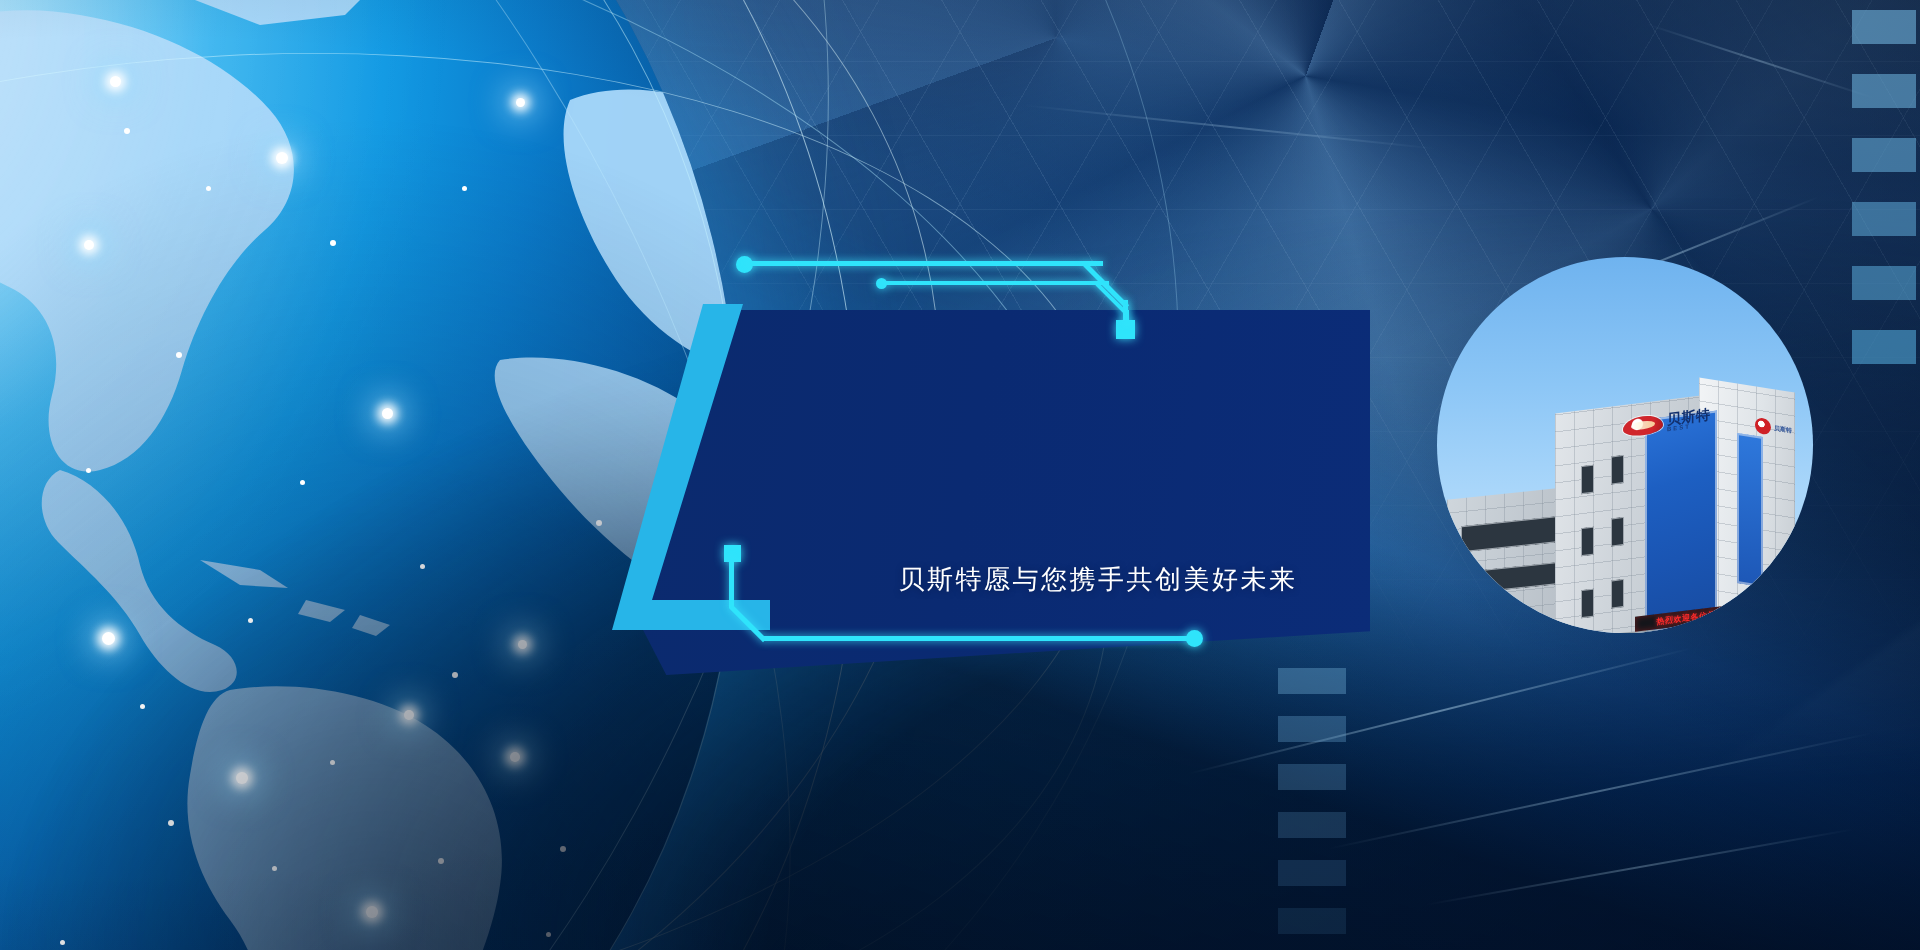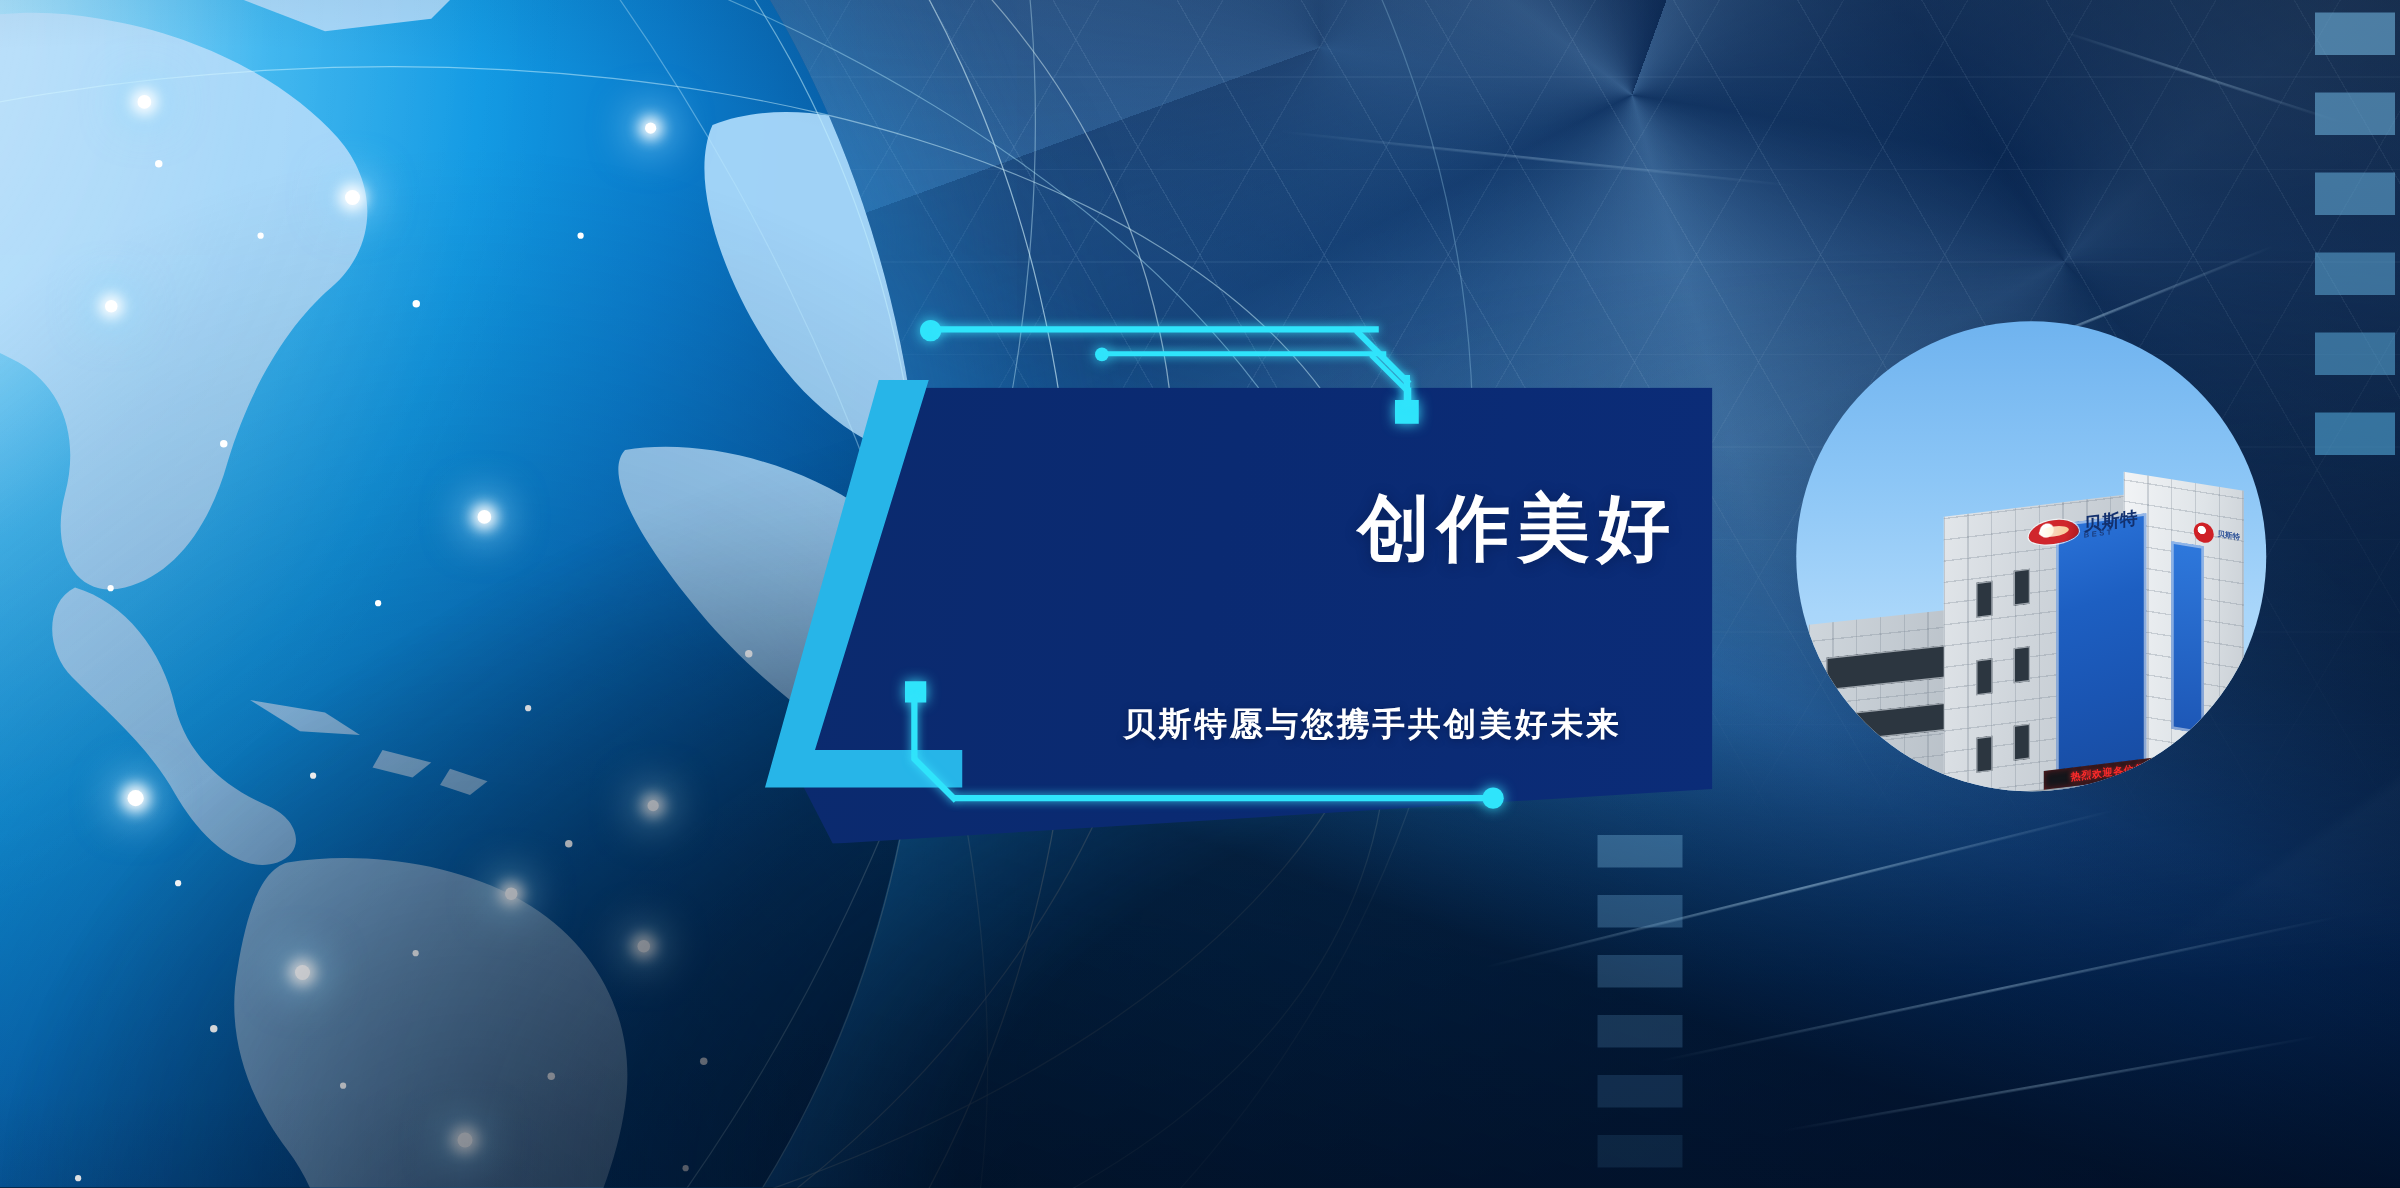--- a/index.html
+++ b/index.html
@@ -186,21 +186,21 @@
     font-size:58px;font-weight:800;color:#fff;letter-spacing:6px;line-height:1.05;
     text-shadow:0 2px 10px rgba(0,20,60,.45);
   }
   #title-line2{
     margin-top:18px;text-align:right;padding-right:8px;
     font-size:58px;font-weight:800;color:#fff;letter-spacing:6px;line-height:1.05;
     text-shadow:0 2px 10px rgba(0,20,60,.45);
   }
   #subtitle{
     position:absolute;left:838px;top:562px;width:520px;text-align:center;
-    font-size:26px;font-weight:700;color:#ffffff;letter-spacing:2.5px;
+    font-size:26px;font-weight:400;color:#ffffff;letter-spacing:2.5px;
     text-shadow:0 1px 6px rgba(0,18,55,.5);
   }
 
   
   .barstack{position:absolute;display:flex;flex-direction:column;}
   .barstack .bar{width:100%;}
 
   
   .streak{position:absolute;background:linear-gradient(90deg,rgba(255,255,255,0),rgba(200,235,255,.8),rgba(255,255,255,0));height:1.5px;filter:blur(.3px);}
 </style>
@@ -384,21 +384,20 @@
 
   <div class="layer">
     <div class="sq" style="left:724px;top:545px;width:17px;height:17px;"></div>
     <div class="line" style="left:729px;top:558px;width:4.5px;height:50px;"></div>
     <div class="line" style="left:731px;top:604px;width:48px;height:4.5px;transform:rotate(45deg);transform-origin:left center;"></div>
     <div class="line" style="left:764px;top:636px;width:432px;height:4.5px;"></div>
     <div class="dot" style="left:1186px;top:630px;width:17px;height:17px;"></div>
   </div>
 
   <div id="title-block">
-    <div id="title-line2">创作美好</div>
   </div>
   <div id="subtitle">贝斯特愿与您携手共创美好未来</div>
 
   <div class="barstack" id="right-bars" style="left:1852px;top:10px;width:64px;gap:30px;">
     <div class="bar" style="height:34px;background:rgba(110,175,215,.62);"></div>
     <div class="bar" style="height:34px;background:rgba(105,172,214,.60);"></div>
     <div class="bar" style="height:34px;background:rgba(100,170,213,.58);"></div>
     <div class="bar" style="height:34px;background:rgba(95,168,212,.56);"></div>
     <div class="bar" style="height:34px;background:rgba(90,168,214,.56);"></div>
     <div class="bar" style="height:34px;background:rgba(85,170,218,.58);"></div>

